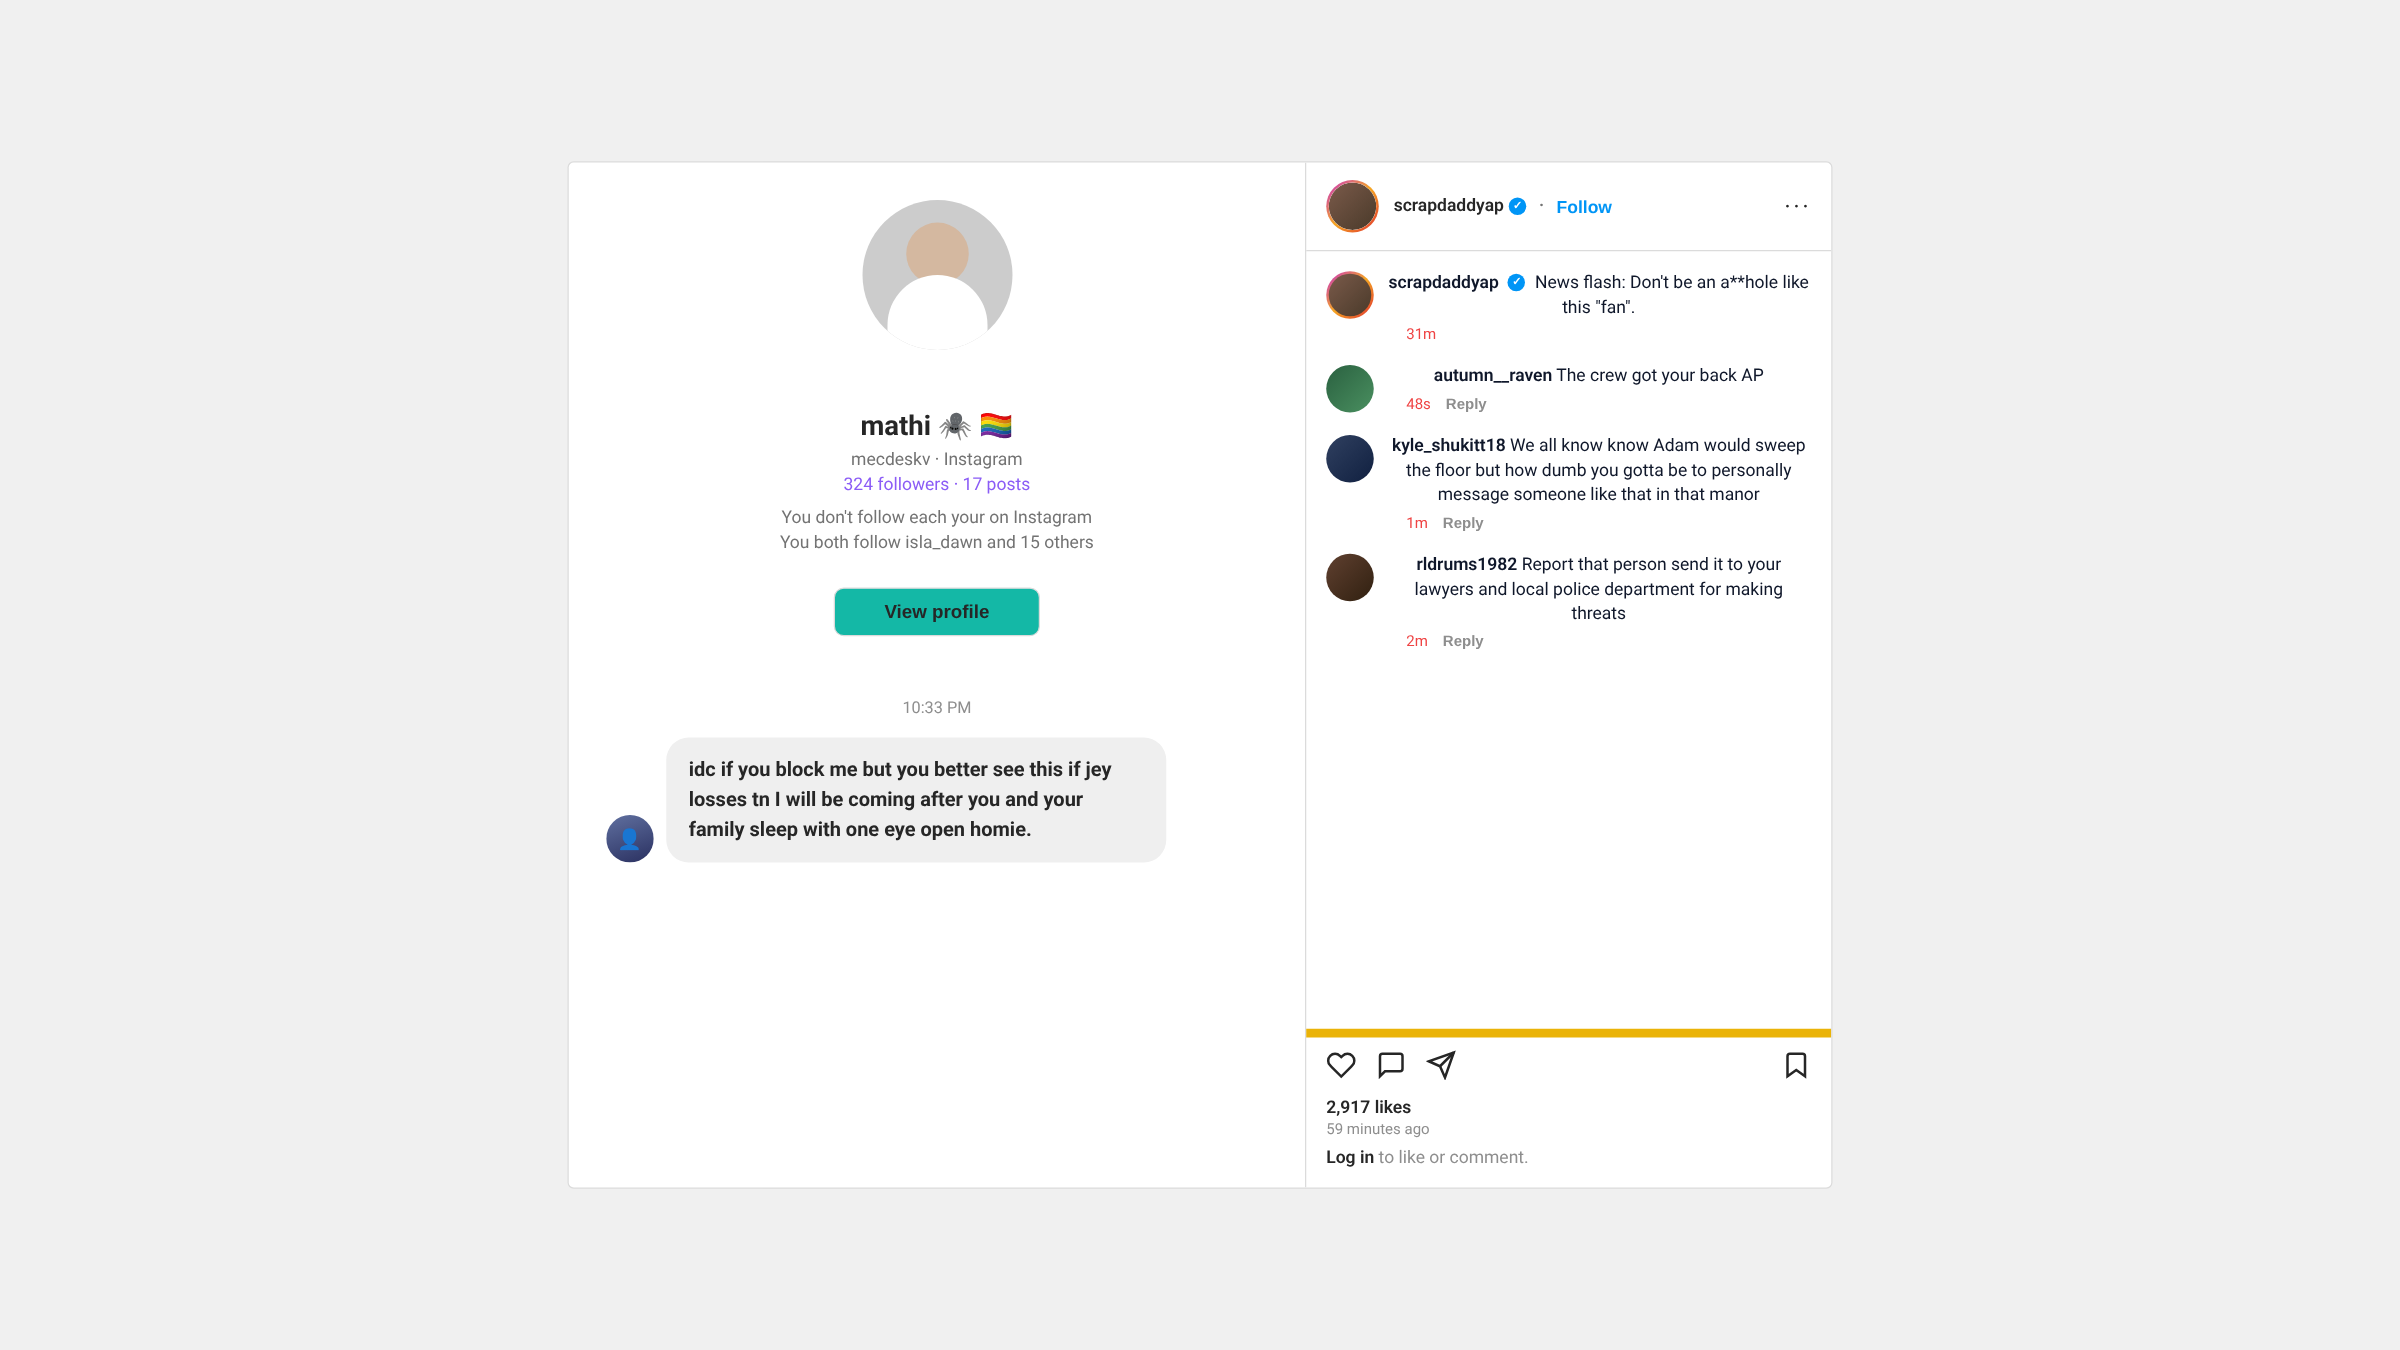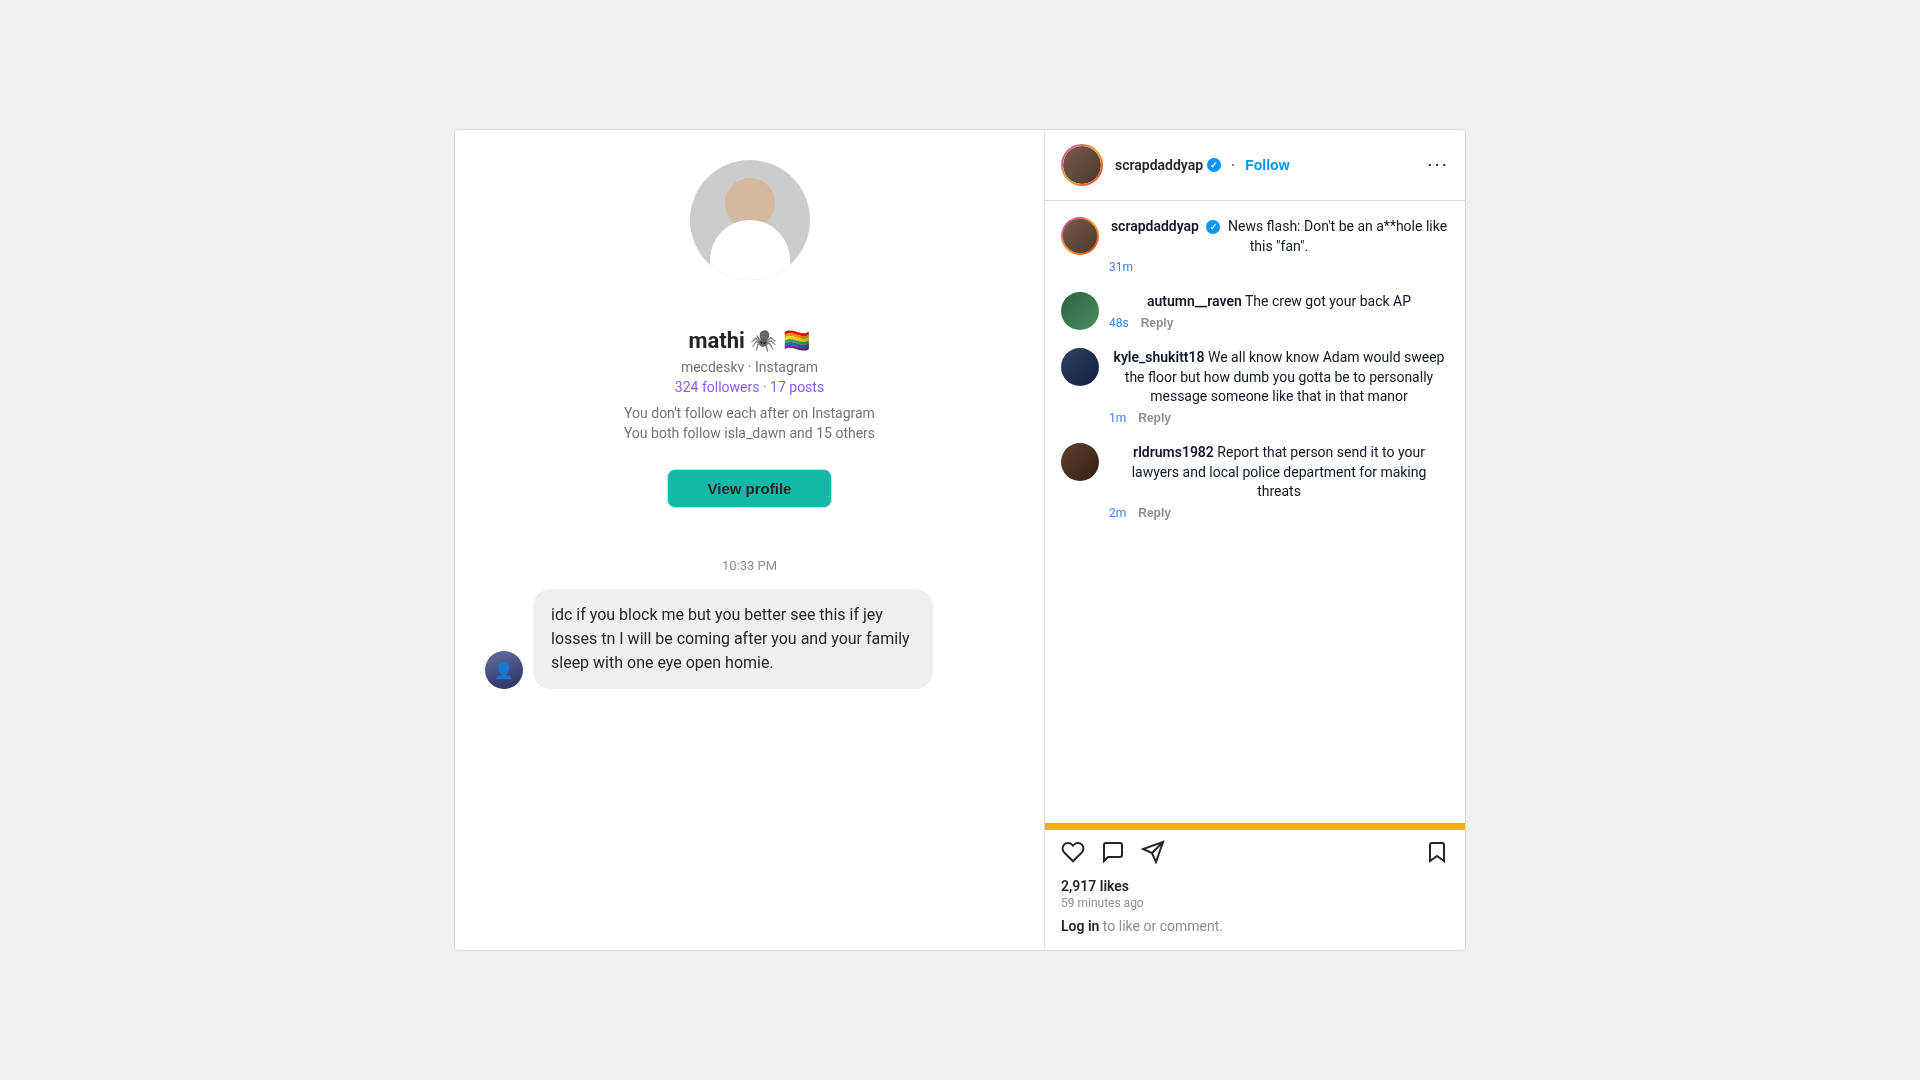--- a/index.html
+++ b/index.html
@@ -135,20 +135,21 @@
       color: #fff;
     }
     .message-bubble {
       background: #efefef;
       border-radius: 18px;
       padding: 14px 18px;
       max-width: 400px;
       font-size: 16px;
       color: #262626;
       line-height: 1.5;
+      font-weight: bold;
     }
 
     
     .right-panel {
       width: 420px;
       display: flex;
       flex-direction: column;
     }
     .post-header {
       display: flex;
@@ -247,21 +248,22 @@
       font-weight: 600;
     }
     .comment-meta {
       display: flex;
       align-items: center;
       gap: 12px;
       margin-top: 4px;
     }
     .comment-time {
       font-size: 12px;
-      color: #3b82f6;
+      color: #ef4444;
+      margin-left: 16px;
     }
     .reply-btn {
       font-size: 12px;
       color: #8e8e8e;
       font-weight: 600;
       cursor: pointer;
       background: none;
       border: none;
       text-align: right;
     }
@@ -336,21 +338,21 @@
 <div class="container">
 
   <div class="left-panel">
     <div class="profile-photo-area">
       <div class="person-silhouette"></div>
     </div>
 
     <div class="username-display">mathi 🕷️ 🏳️‍🌈</div>
     <div class="insta-handle">mecdeskv · Instagram</div>
     <div class="followers-info">324 followers · 17 posts</div>
-    <div class="mutual-info">You don't follow each after on Instagram</div>
+    <div class="mutual-info">You don't follow each your on Instagram</div>
     <div class="mutual-info">You both follow isla_dawn and 15 others</div>
 
     <button class="view-profile-btn">View profile</button>
 
     <div class="time-label">10:33 PM</div>
 
     <div class="message-bubble-area">
       <div class="sender-avatar">
         <div class="sender-avatar-inner">👤</div>
       </div>

